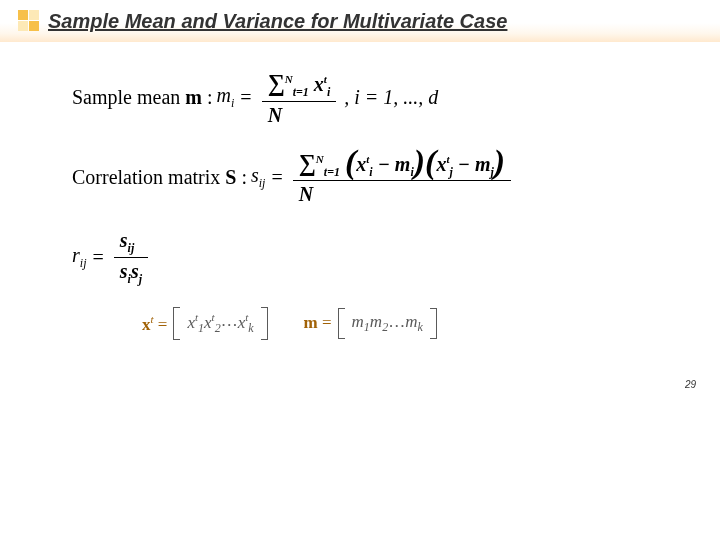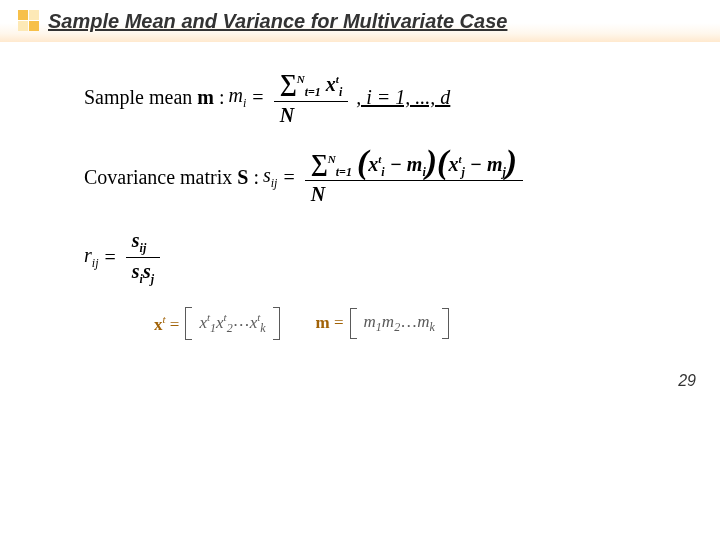--- a/index.html
+++ b/index.html
@@ -54,21 +54,21 @@
     padding: 16px 30px 0 44px;
     font-size: 19px;
     color: #000;
   }
   .intro {
     margin: 6px 0 14px 0;
     font-size: 19px;
   }
   .sup { font-size: 12px; vertical-align: super; }
   .math-block {
-    margin-left: 40px;
+    margin-left: 28px;
     font-family: "Times New Roman", Times, serif;
     color: #000;
   }
   .row {
     margin: 10px 0 20px 0;
     font-size: 20px;
     display: flex;
     align-items: center;
     flex-wrap: nowrap;
   }
@@ -159,21 +159,21 @@
     display: flex;
     flex-direction: row;
     padding: 3px 5px;
     line-height: 1.35;
     font-style: italic;
   }
   .slide-number {
     position: absolute;
     right: 24px;
     bottom: 14px;
-    font-size: 16px;
+    font-size: 10px;
     font-style: italic;
     color: #333;
   }
 </style>
 </head>
 <body>
 
 <div class="slide">
 
   <div class="header-bar">
@@ -199,26 +199,26 @@
         </span>
         <span style="margin:0 6px;">=</span>
         <span class="frac">
           <span class="num italic">
             <span style="font-size:24px;font-style:normal;">∑</span><span class="supn">N</span><span class="sub">t=1</span>
             <span>x</span><span class="supn">t</span><span class="sub">i</span>
           </span>
           <span class="line"></span>
           <span class="den italic">N</span>
         </span>
-        <span class="italic" style="margin-left:4px;text-decoration:underline;">, i = 1, ..., d</span>
+        <span class="italic" style="margin-left:4px;">, i = 1, ..., d</span>
       </div>
 
       <div class="row">
         <span class="label">
-          <span>Covariance matrix </span><span class="bold">S</span> :
+          <span>Correlation matrix </span><span class="bold">S</span> :
         </span>
         <span class="italic">
           <span>s</span><span class="sub">ij</span>
         </span>
         <span style="margin:0 6px;">=</span>
         <span class="frac">
           <span class="num italic">
             <span style="font-size:24px;font-style:normal;">∑</span><span class="supn">N</span><span class="sub">t=1</span>
             <span class="bigparen">(</span><span>x</span><span class="supn">t</span><span class="sub">i</span><span> − </span><span>m</span><span class="sub">i</span><span class="bigparen">)</span><span class="bigparen">(</span><span>x</span><span class="supn">t</span><span class="sub">j</span><span> − </span><span>m</span><span class="sub">j</span><span class="bigparen">)</span>
           </span>

